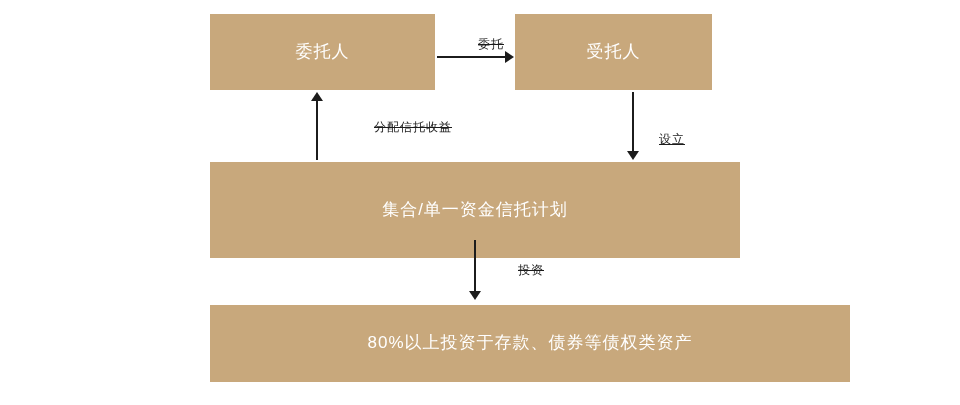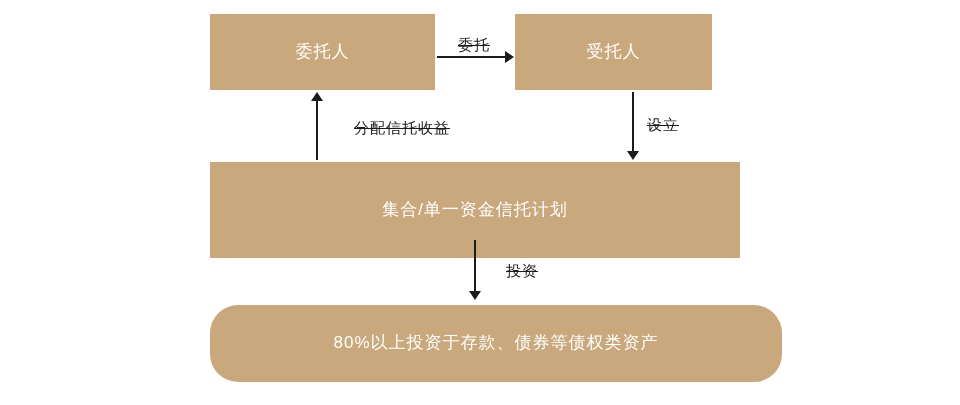--- a/index.html
+++ b/index.html
@@ -23,34 +23,34 @@
     align-items: center;
     justify-content: center;
     text-align: center;
     font-size: 17px;
     letter-spacing: 1px;
     line-height: 1.55;
   }
   .box-principal { left: 210px; top: 14px;  width: 225px; height: 76px; }
   .box-trustee   { left: 515px; top: 14px;  width: 197px; height: 76px; }
   .box-plan      { left: 210px; top: 162px; width: 530px; height: 96px; }
-  .box-assets    { left: 210px; top: 305px; width: 572px; height: 77px; border-radius: 28px; }
+  .box-assets    { left: 210px; top: 305px; width: 640px; height: 77px; }
 
   .arrow-label {
     position: absolute;
-    font-size: 15px;
+    font-size: 12px;
     color: var(--label-text, #1c1c1c);
-    text-align: center;
+    text-align: right;
     text-decoration: line-through;
     letter-spacing: 1px;
     white-space: nowrap;
   }
   .label-entrust    { left: 444px; top: 36px;  width: 60px; }
   .label-distribute { left: 328px; top: 119px; width: 100px; margin-left: 24px; }
-  .label-establish  { left: 641px; top: 116px; width: 44px; }
+  .label-establish  { left: 641px; top: 131px; width: 44px; text-decoration: underline; }
   .label-invest     { left: 500px; top: 262px; width: 44px; }
 
   svg.arrows {
     position: absolute;
     left: 0;
     top: 0;
     pointer-events: none;
   }
   .arrow-line { stroke: var(--arrow, #1c1c1c); stroke-width: 2; }
   .arrow-head { fill: var(--arrow, #1c1c1c); }

